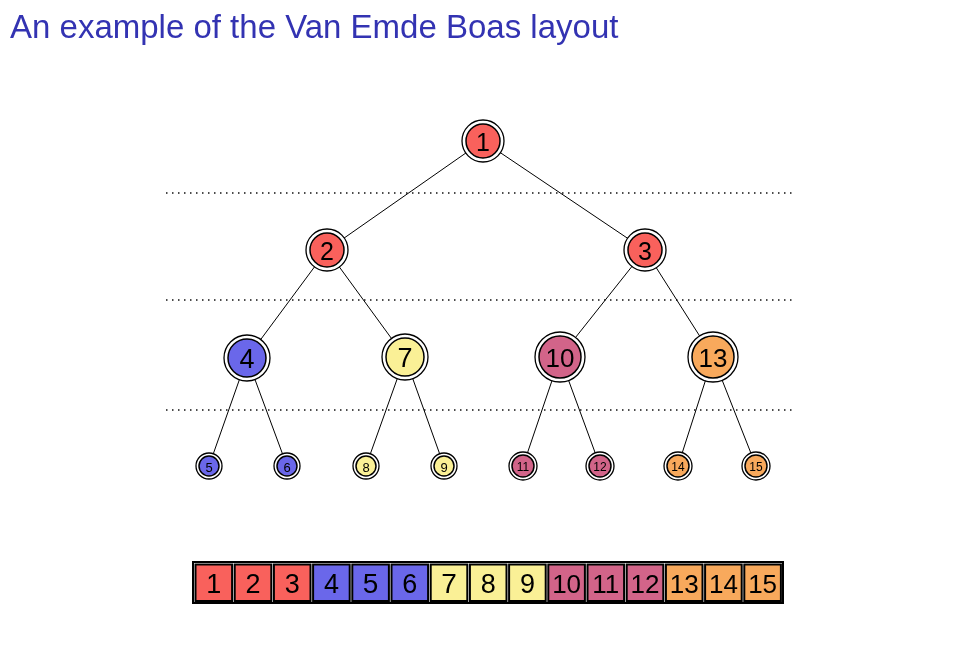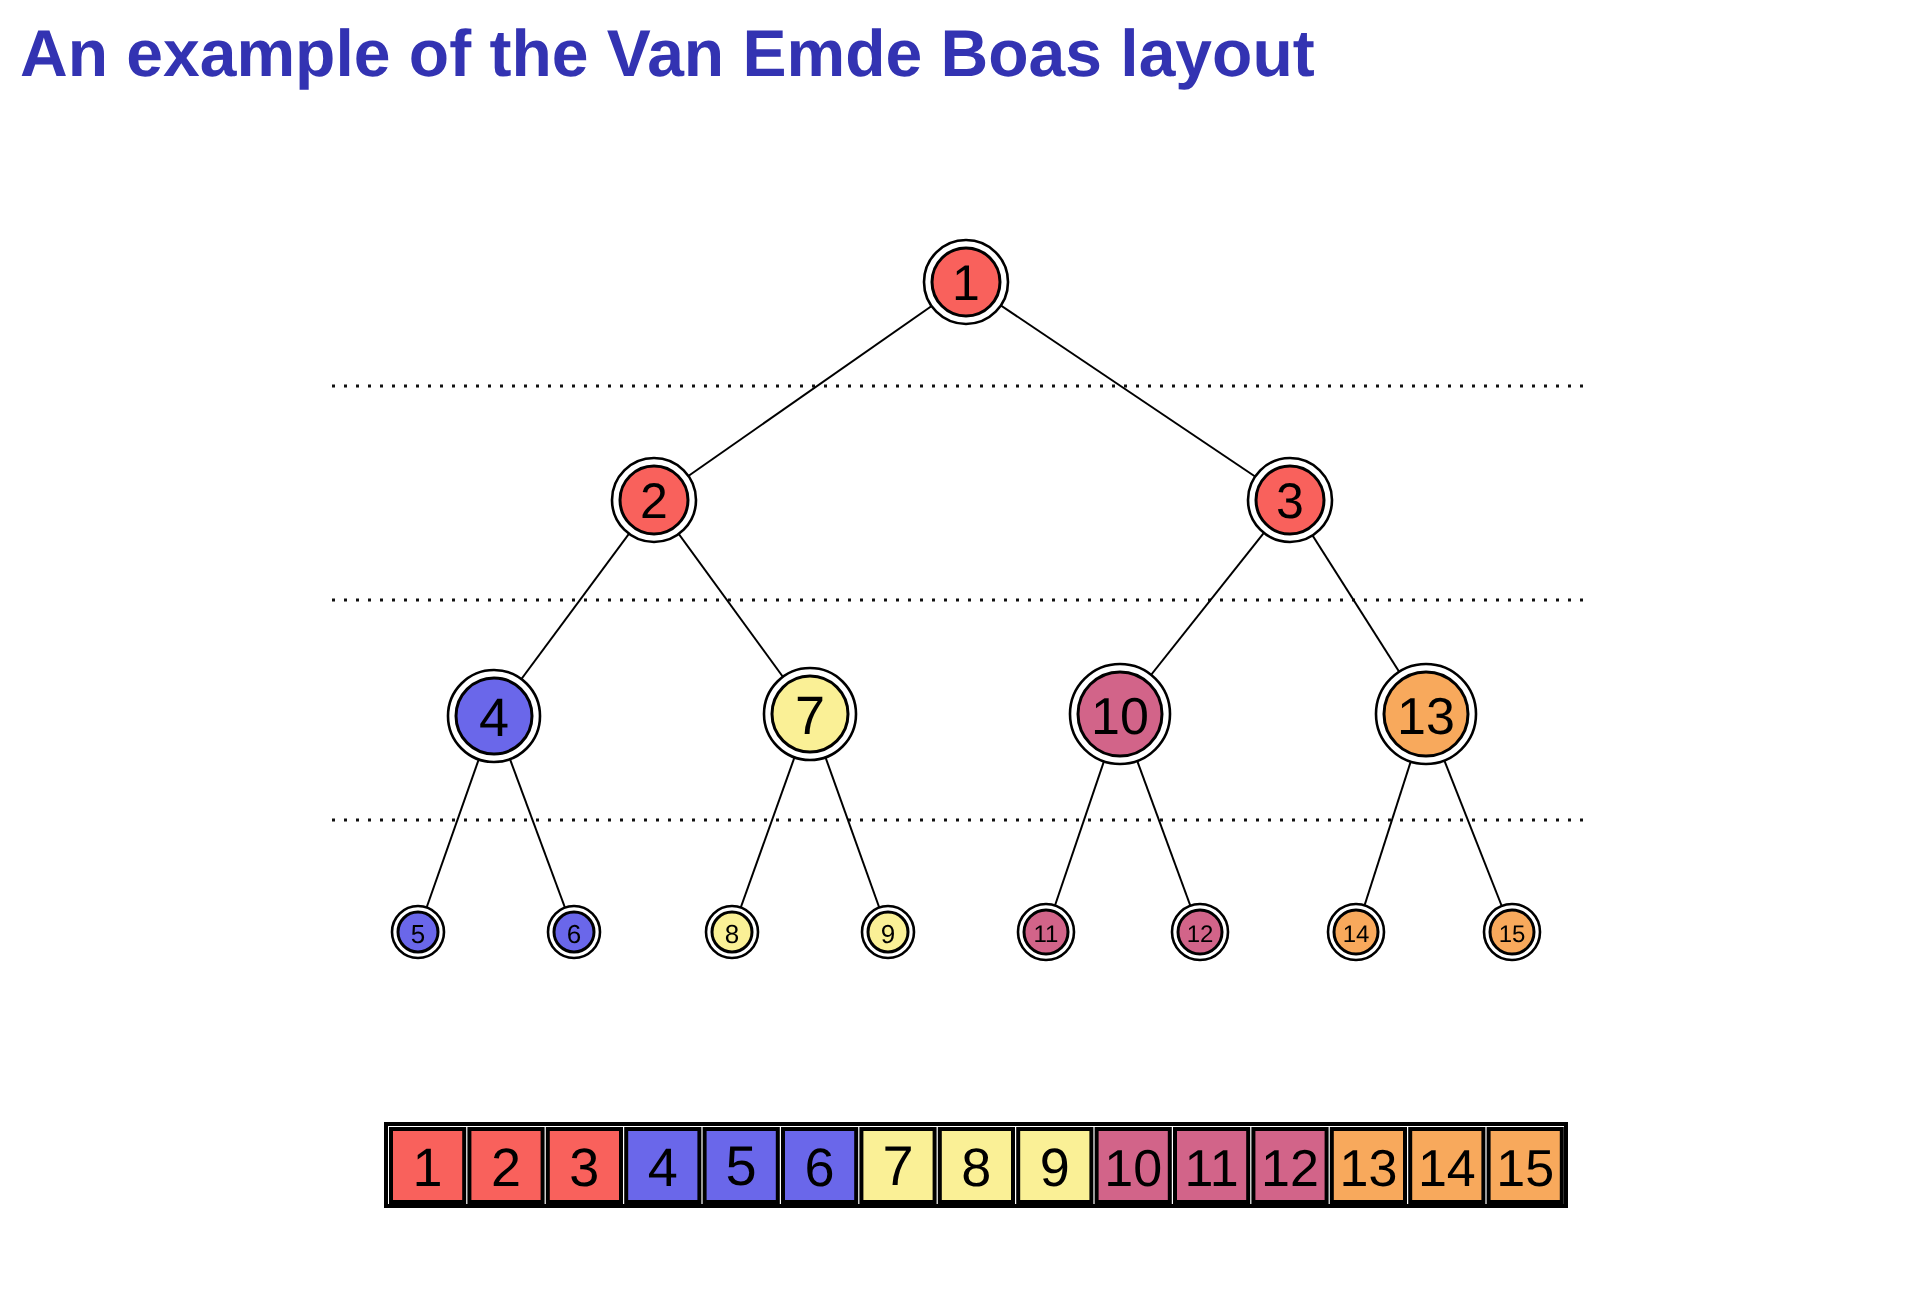--- a/index.html
+++ b/index.html
@@ -15,21 +15,21 @@
     position: relative;
     width: 958px;
     height: 653px;
     background: #ffffff;
   }
   .slide-title {
     position: absolute;
     left: 10px;
     top: 8px;
     font-size: 33px;
-    font-weight: bold;
+    font-weight: normal;
     letter-spacing: 0px;
     color: #3333B2;
     margin: 0;
     white-space: nowrap;
   }
   svg { position: absolute; left: 0; top: 0; }
   .edge { stroke: #000000; stroke-width: 1; }
   .sep  { stroke: #111111; stroke-width: 1.5; stroke-dasharray: 1.5 4.5; }
   .ring { fill: #ffffff; stroke: #000000; stroke-width: 1.3; }
   .core { stroke: #000000; stroke-width: 1.5; }

